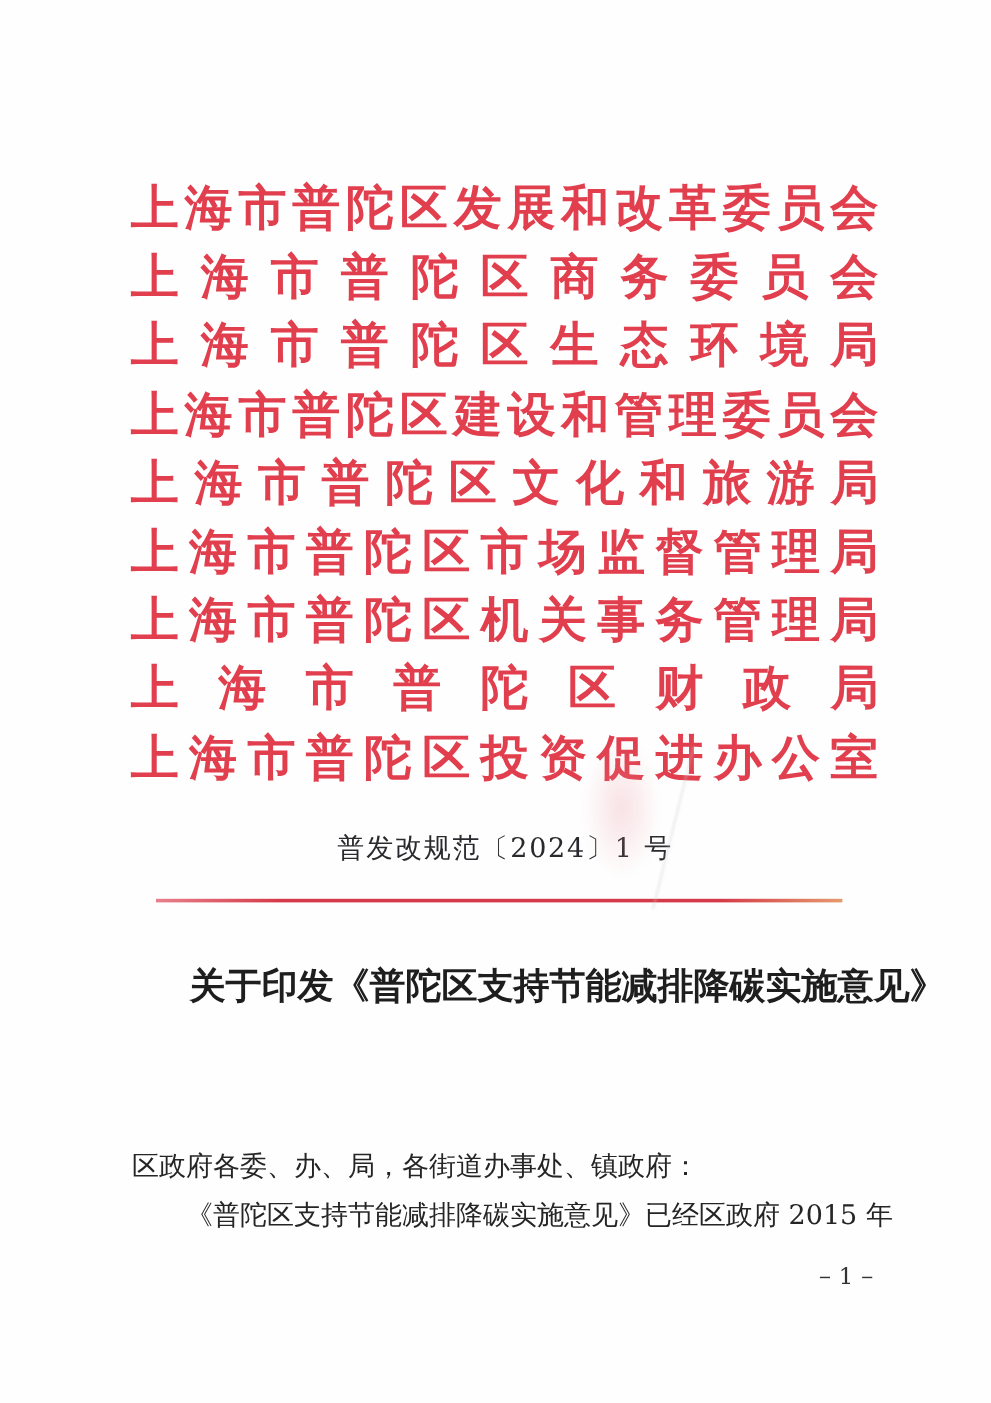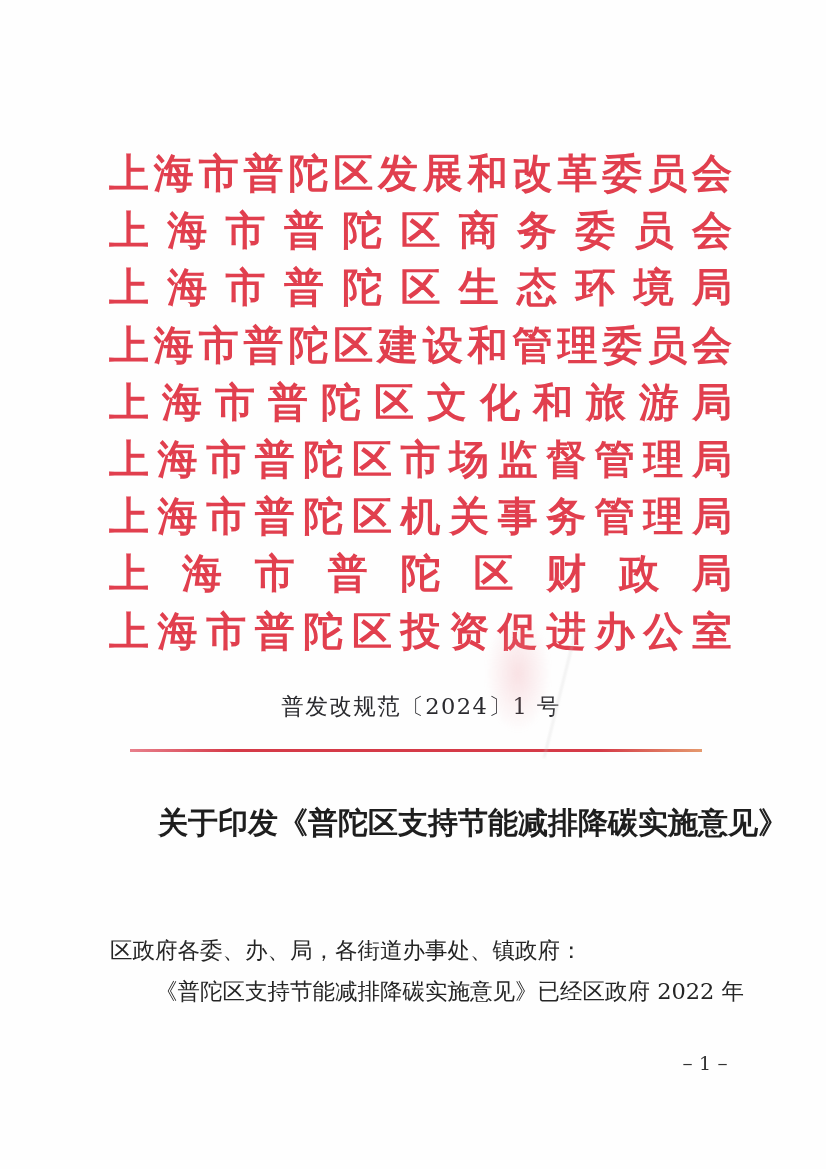--- a/index.html
+++ b/index.html
@@ -76,21 +76,21 @@
     line-height: 46px;
     color: var(--title-black, #1e1e1e);
     margin-left: 48px;
   }
   .title-line { white-space: nowrap; }
 
   
   .body-block {
     position: absolute;
     left: 110px;
-    top: 930px;
+    top: 952px;
     width: 650px;
     font-size: 22.5px;
     line-height: 41px;
     color: var(--body-black, #252525);
   }
   .body-line { white-space: nowrap; }
   .body-line.indent { text-indent: 45px; }
 
   
   .page-number {
@@ -271,21 +271,21 @@
   <div class="doc-number">普发改规范〔2024〕1 号</div>
 
   <div class="red-divider"></div>
 
   <div class="title-block">
     <div class="title-line">关于印发《普陀区支持节能减排降碳实施意见》</div>
   </div>
 
   <div class="body-block">
     <div class="body-line">区政府各委、办、局，各街道办事处、镇政府：</div>
-    <div class="body-line indent">《普陀区支持节能减排降碳实施意见》已经区政府 2022 年</div>
+    <div class="body-line indent">《普陀区支持节能减排降碳实施意见》已经区政府 2015 年</div>
   </div>
 
   <div class="page-number">－1－</div>
 
   <div class="smudge"></div>
   <div class="streak"></div>
 
 </div>
 
 </body></html>

